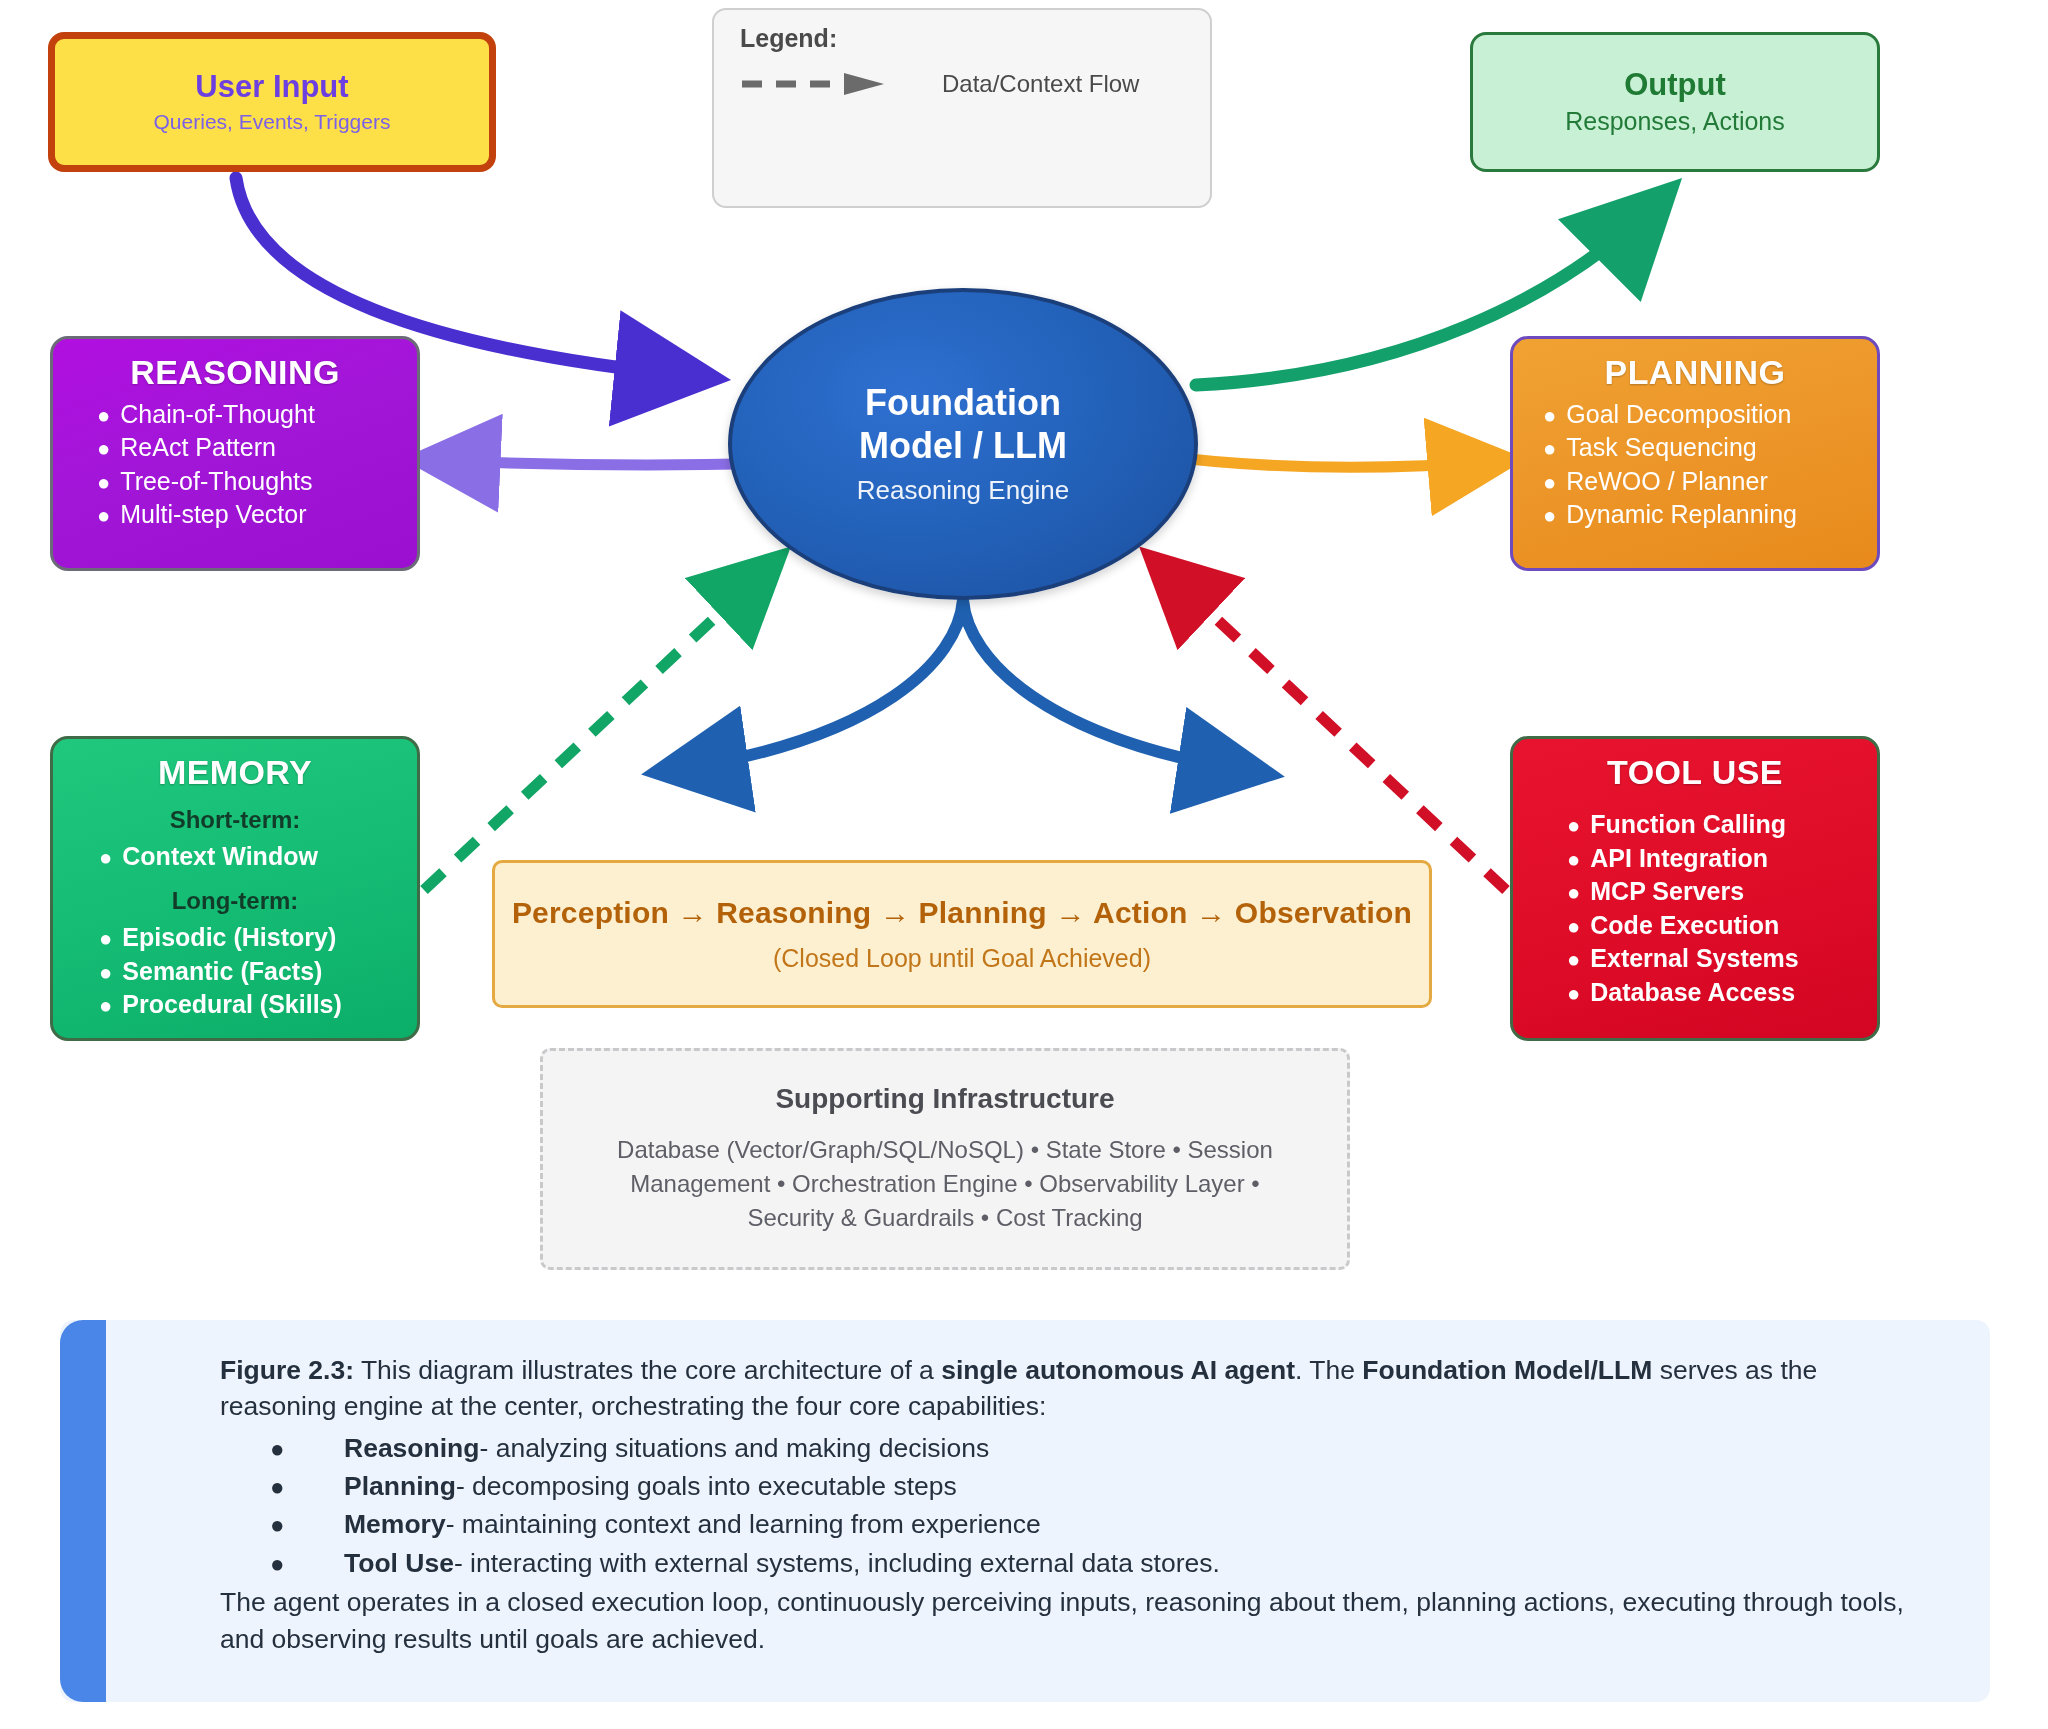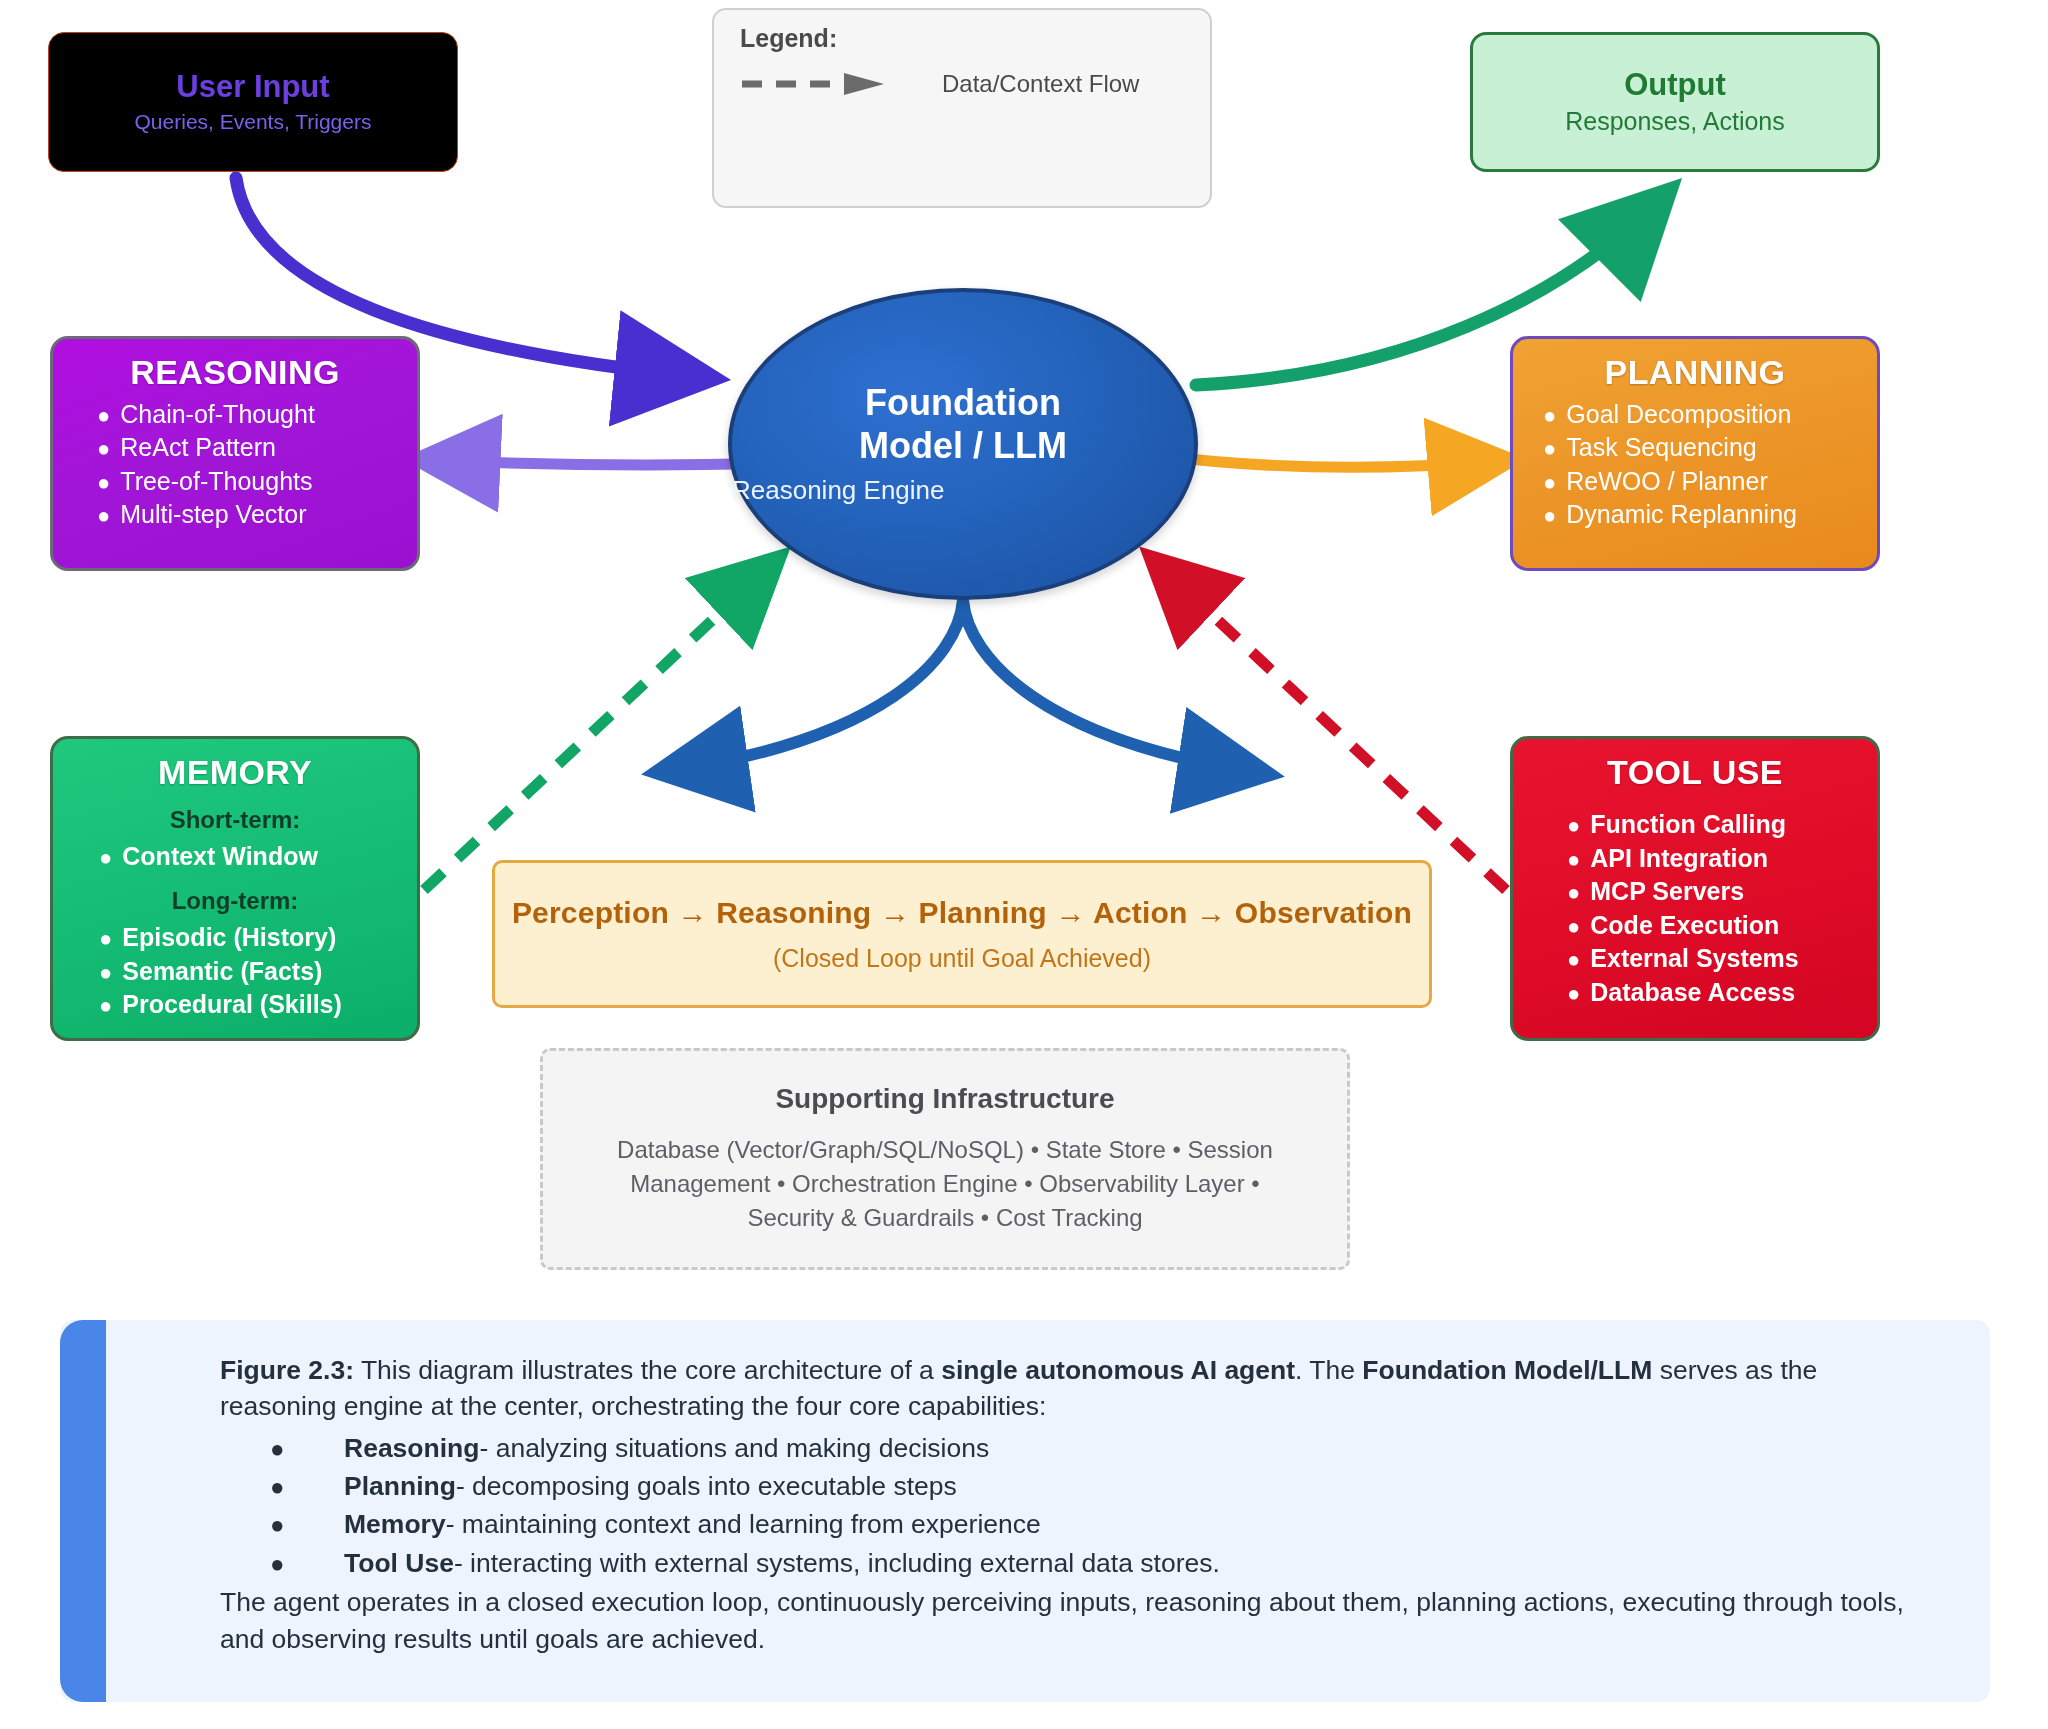--- a/index.html
+++ b/index.html
@@ -9,22 +9,22 @@
     font-family:"Liberation Sans","DejaVu Sans",sans-serif;
   }
   #stage{position:absolute;left:0;top:0;width:2048px;height:1729px;}
 
   svg#wires{position:absolute;left:0;top:0;width:2048px;height:1729px;pointer-events:none;}
 
   .node{position:absolute;box-sizing:border-box;}
 
   
   #user-input{
-    left:48px;top:32px;width:410px;height:140px;
-    background:#000000;border:1px solid #c2410c;border-radius:16px;
+    left:48px;top:32px;width:448px;height:140px;
+    background:#fde047;border:7px solid #c2410c;border-radius:16px;
     display:flex;flex-direction:column;align-items:center;justify-content:center;
   }
   #user-input .t{font-size:31px;font-weight:bold;color:#6c3fe0;line-height:1.12;}
   #user-input .s{font-size:21px;color:#7b61e8;line-height:1.2;margin-top:4px;}
 
   
   #output{
     left:1470px;top:32px;width:410px;height:140px;
     background:#c8f0d4;border:3px solid #2b7a3d;border-radius:16px;
     display:flex;flex-direction:column;align-items:center;justify-content:center;
@@ -42,21 +42,21 @@
   #legend .lrow{display:flex;align-items:center;height:46px;}
   #legend .lsym{width:150px;height:30px;position:relative;flex:0 0 150px;}
   #legend .lsym svg{position:absolute;left:0;top:0;}
   #legend .ltext{font-size:24px;color:#4a4a4a;margin-left:52px;}
 
   
   #core{
     left:728px;top:288px;width:470px;height:312px;border-radius:50%;
     background:radial-gradient(ellipse at 38% 34%, #2f6fd0 0%, #2464bd 42%, #1b4f9e 100%);
     border:4px solid #1b3f7a;
-    display:flex;flex-direction:column;justify-content:center;
+    display:flex;flex-direction:column;align-items:center;justify-content:center;
     box-shadow:0 4px 10px rgba(0,0,0,.18);
   }
   #core .ct{font-size:36px;font-weight:bold;color:#ffffff;line-height:1.18;text-align:center;}
   #core .cs{font-size:26px;color:#eef3fb;margin-top:8px;}
 
   
   .card{border-radius:18px;padding:14px 18px;box-sizing:border-box;}
   .card .hdr{font-size:34px;font-weight:bold;color:#ffffff;text-align:center;
              letter-spacing:.4px;text-shadow:0 1px 2px rgba(0,0,0,.25);}
   .card ul{list-style:none;margin:6px 0 0 0;padding:0;}

